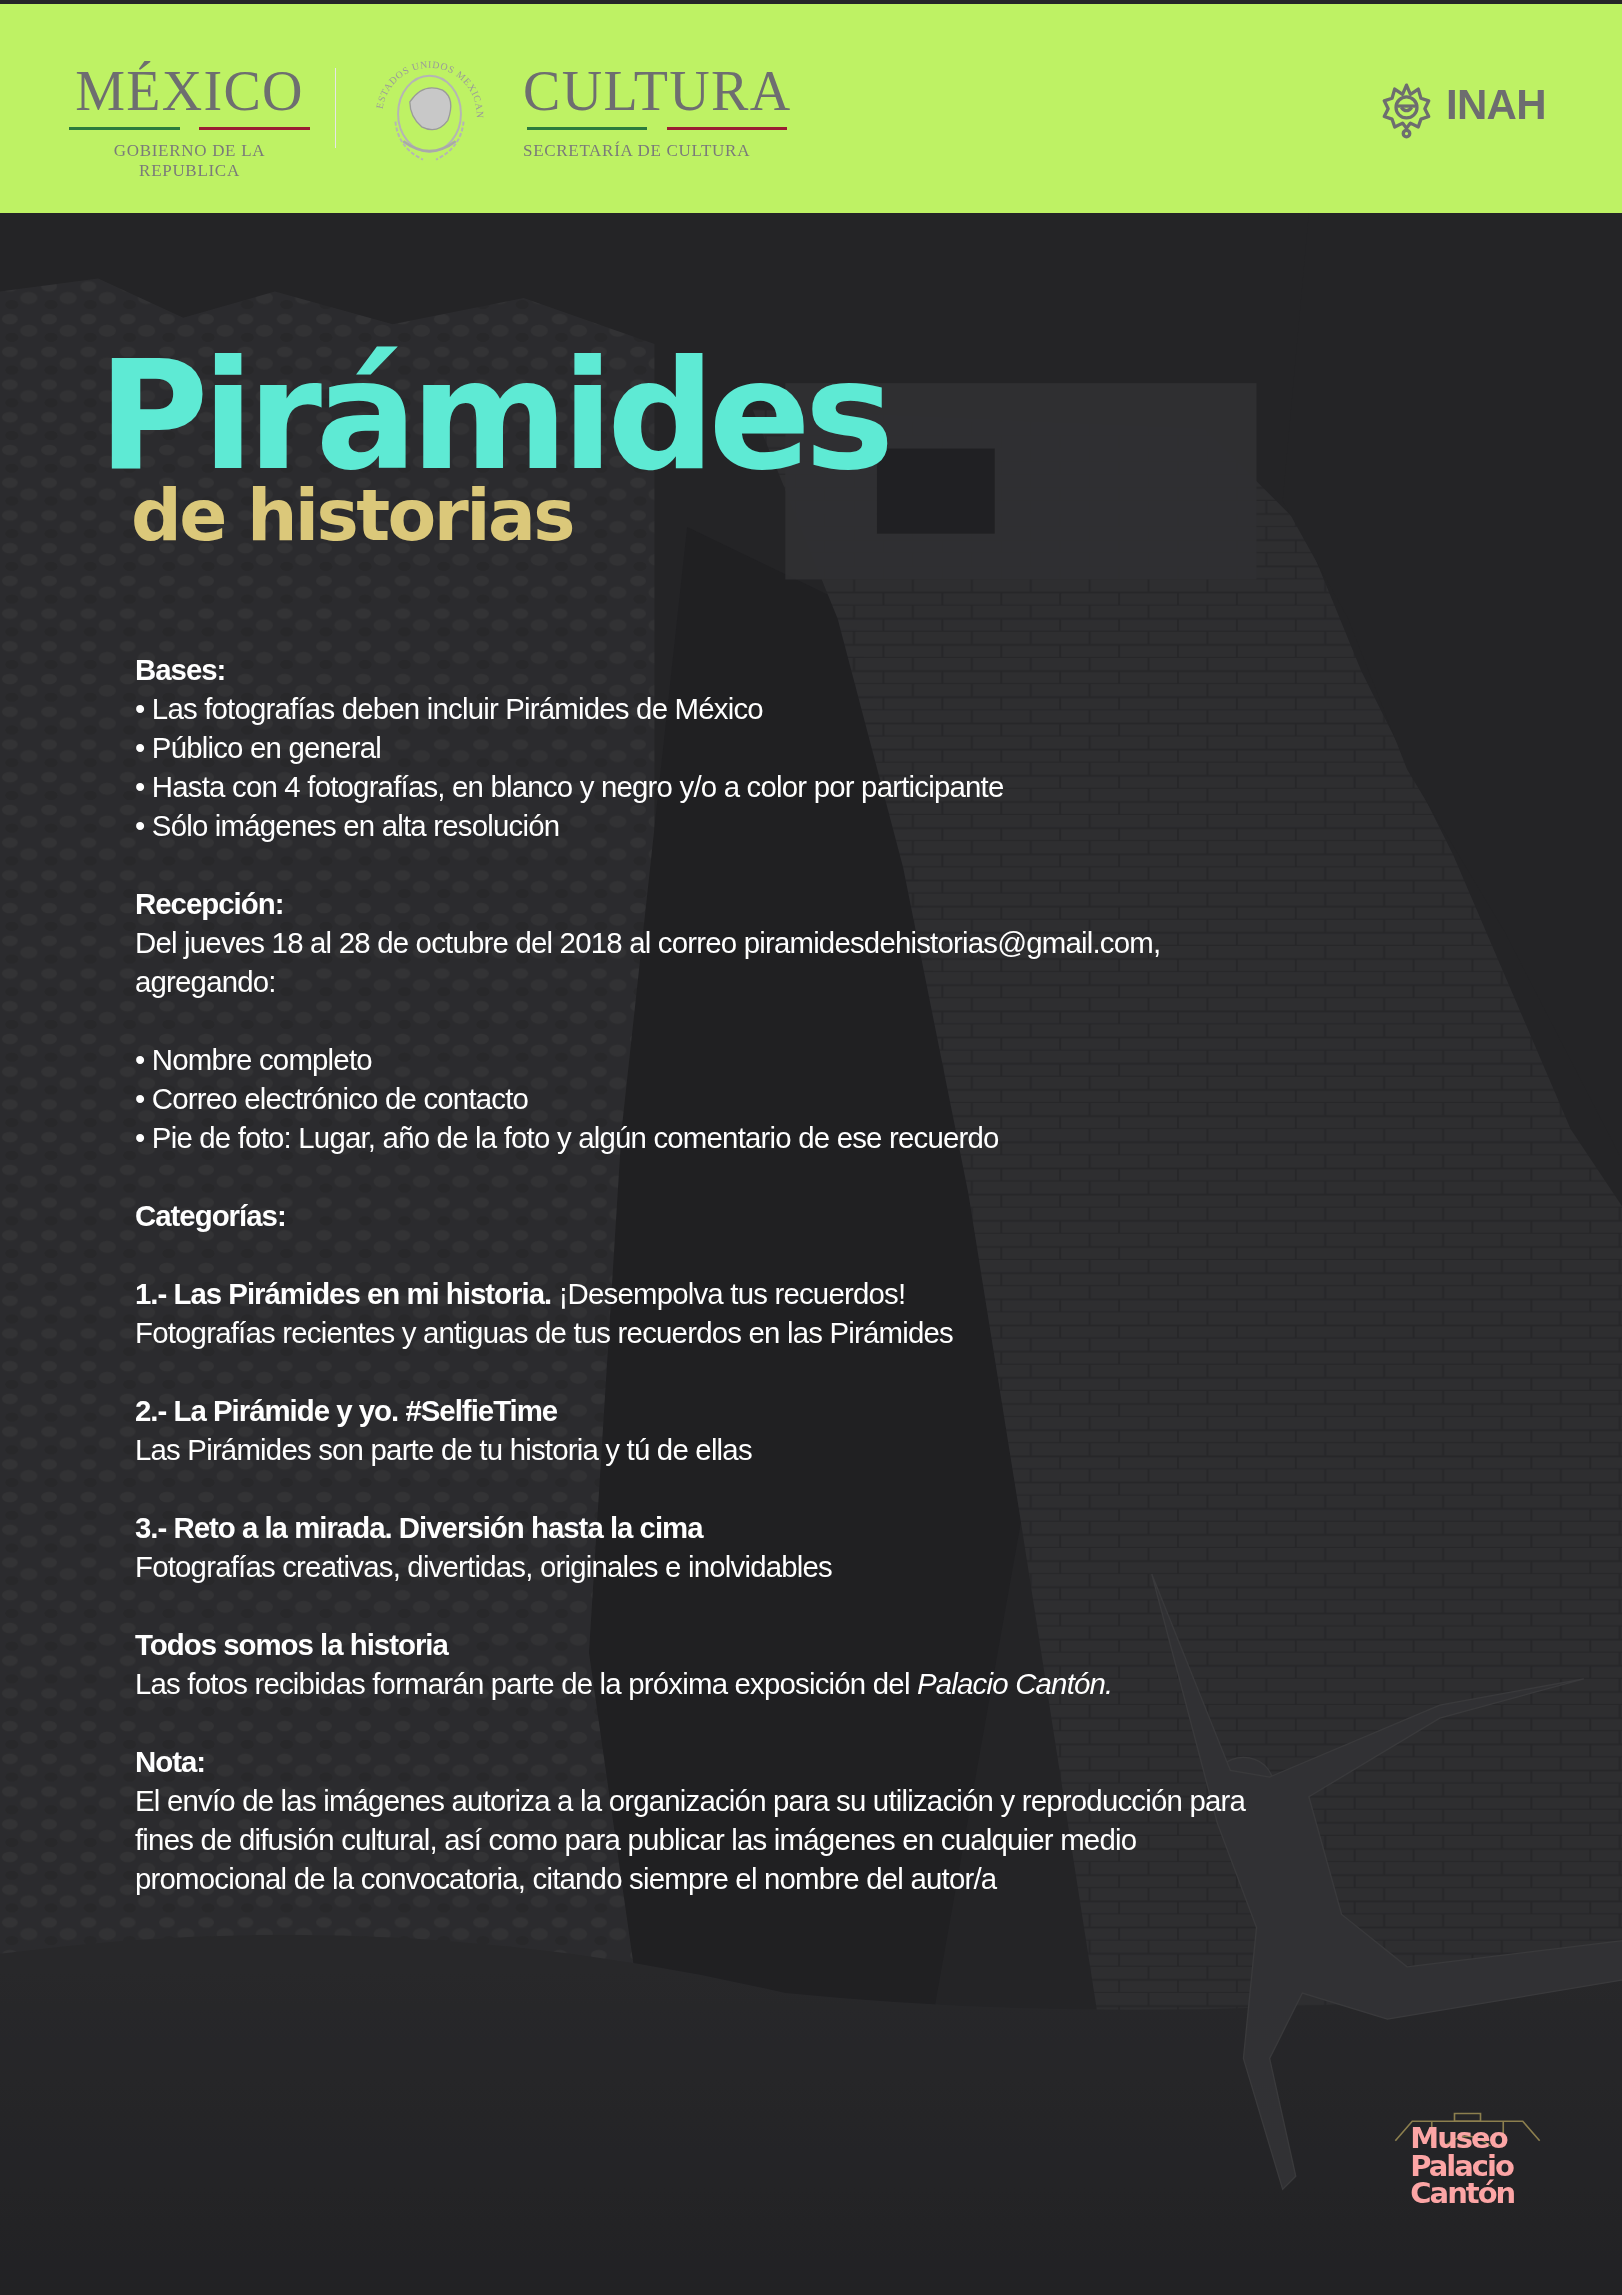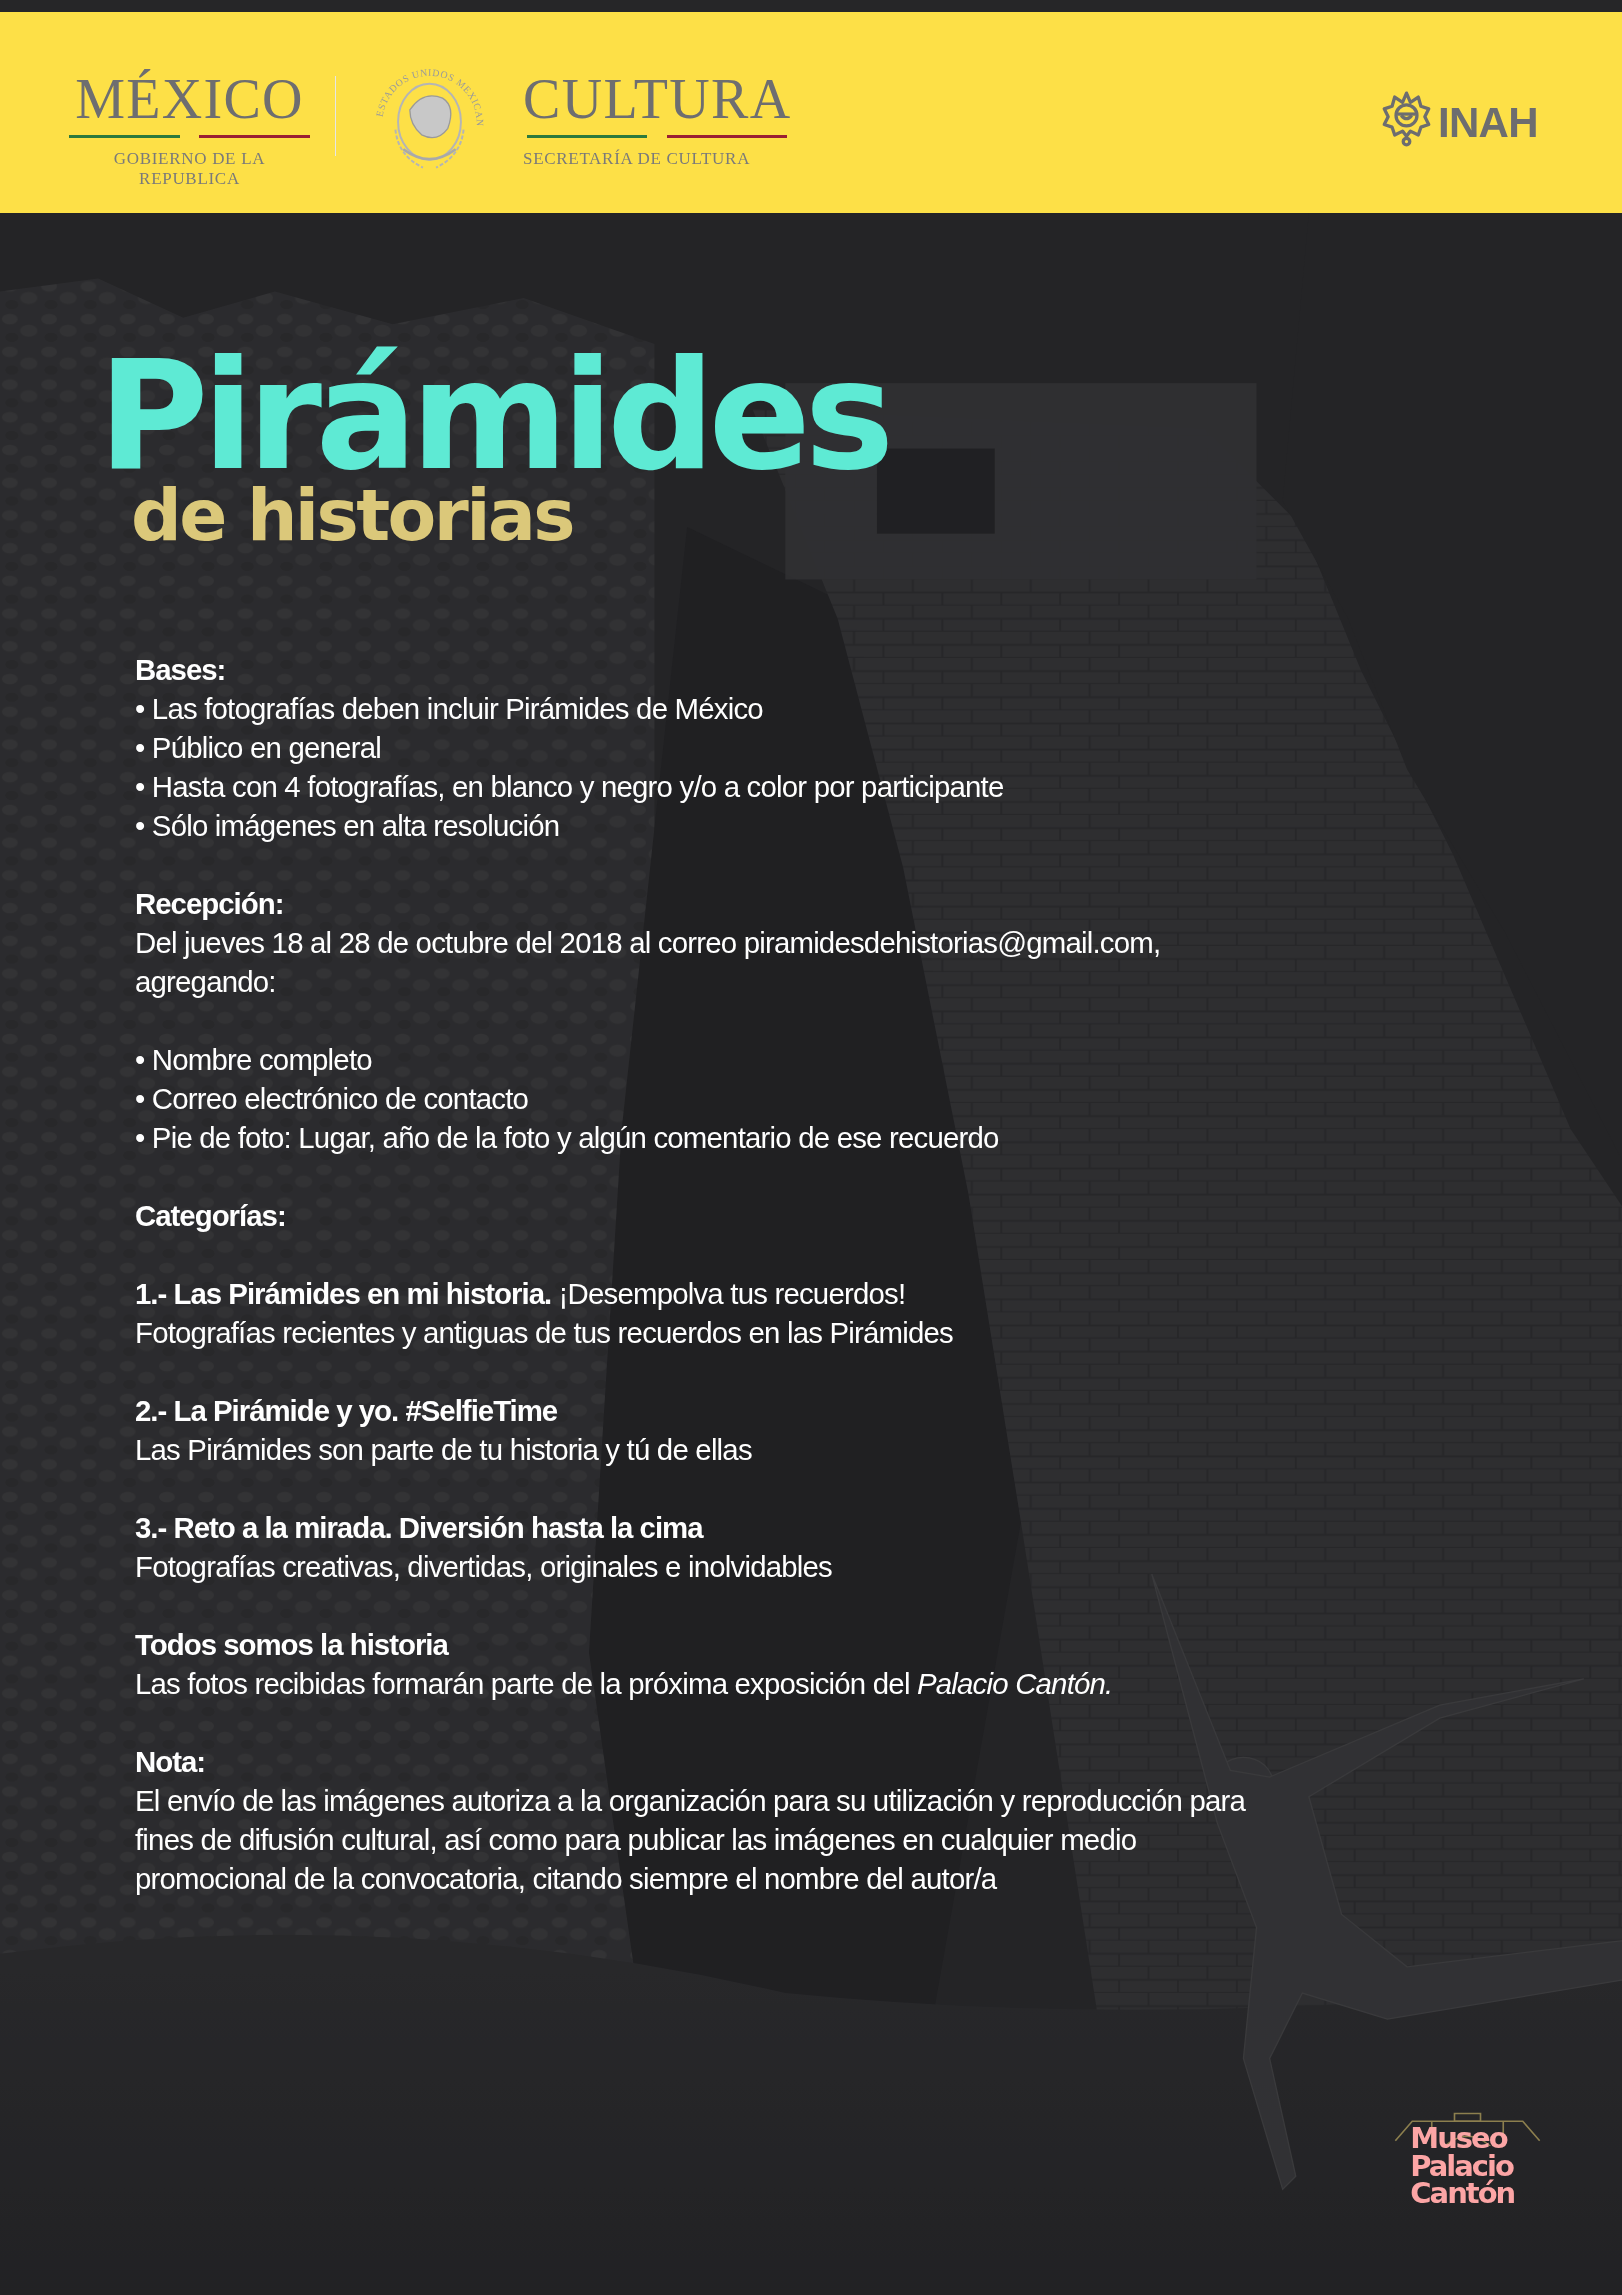--- a/index.html
+++ b/index.html
@@ -1,30 +1,30 @@
 <!DOCTYPE html>
 <html style="font-size:10.5px"><head>
 <meta charset="utf-8">
 <style>
   html, body { margin:0; padding:0; }
   body { width:1623px; height:2295px; position:relative; overflow:hidden; background:#262628; font-family:"Liberation Sans", sans-serif; }
 
   
-  .header { position:absolute; left:0; top:12px; width:1623px; height:213px; background:#fde047; }
+  .header { position:absolute; left:0; top:4px; width:1623px; height:213px; background:#bef264; }
   .gov-logo { position:absolute; left:65px; top:59px; width:249px; height:98px; text-align:center; }
   .gov-word { font-family:"Liberation Serif", serif; font-size:56px; color:#6e6e70; letter-spacing:1.3px; line-height:1; display:block; }
   .flag-bars { display:flex; justify-content:space-between; margin:7.9px 3.9px 0; }
   .bar { height:3.3px; width:46%; }
   .bar.green { background:#2c7a3d; }
   .bar.red { background:#9a1f33; }
   .gov-sub { font-family:"Liberation Serif", serif; font-size:17px; color:#7a7a7a; margin-top:10.5px; display:block; letter-spacing:0.7px; }
   .divider-v { position:absolute; left:335px; top:64px; width:1.3px; height:80px; background:#e6e6e6; }
   .seal { position:absolute; left:364px; top:39px; width:131px; height:131px; }
   .cultura-logo { position:absolute; left:523px; top:59px; width:268px; height:98px; }
-  .inah { position:absolute; left:1379px; top:77px; display:flex; align-items:flex-end; gap:4px; }
+  .inah { position:absolute; left:1379px; top:77px; display:flex; align-items:flex-start; gap:12px; }
   .inah-text { font-family:"Liberation Sans", sans-serif; font-weight:bold; font-size:42px; color:#6d6d6f; letter-spacing:-0.7px; }
 
   
   .hero { position:absolute; left:0; top:213px; width:1623px; height:2083px; background:#28282a; overflow:hidden; }
   .bg-art { position:absolute; left:0; top:0; width:1623px; height:2083px; }
 
   
   .title-main { position:absolute; left:98px; top:128px; font-family:"DejaVu Sans", sans-serif; font-weight:bold; font-size:151px; color:#5eead4; letter-spacing:-6.5px; line-height:1; }
   .title-sub { position:absolute; left:131px; top:267px; font-family:"DejaVu Sans", sans-serif; font-weight:bold; font-size:71px; color:#dbc87a; letter-spacing:-2.6px; line-height:1; }
 

